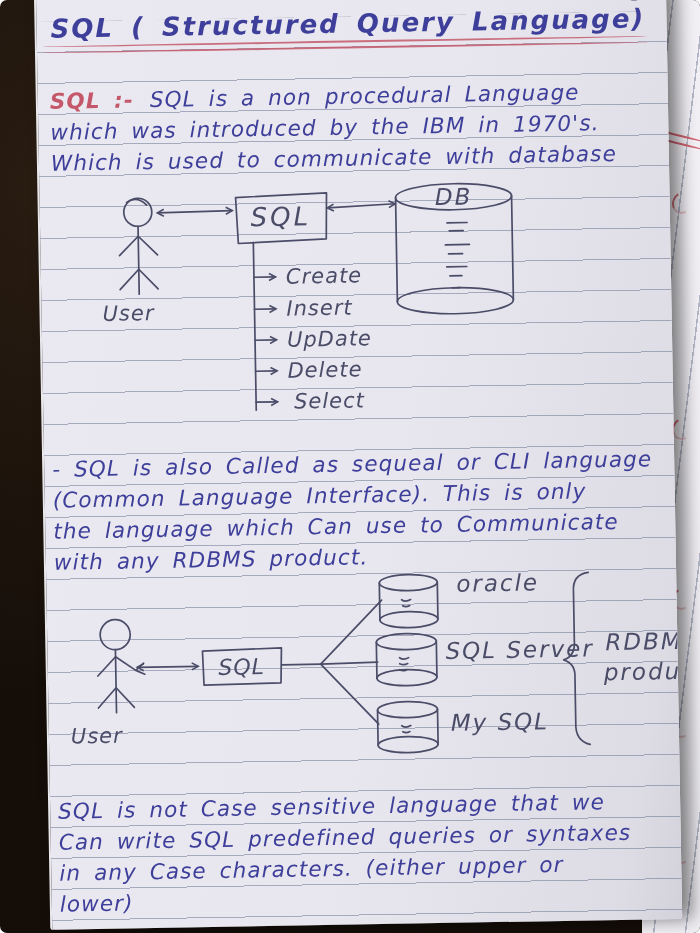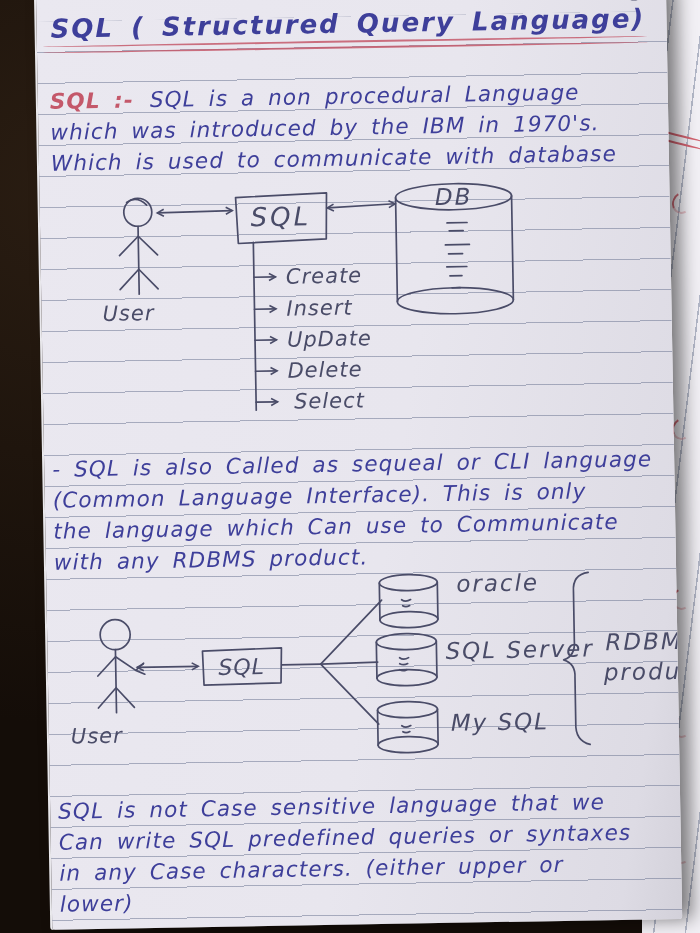--- a/index.html
+++ b/index.html
@@ -1,18 +1,18 @@
 <!DOCTYPE html>
 <html><head>
 <meta charset="utf-8">
 <style>
   html,body{margin:0;padding:0;}
   #frame{position:relative;width:700px;height:933px;overflow:hidden;
     background:radial-gradient(circle at 10% 20%, #2a1d12 0%, #140d08 55%);
-    font-family:"DejaVu Sans","Liberation Sans",sans-serif;}
+    font-family:"DejaVu Sans","Liberation Sans",sans-serif;border-radius:7px;}
   
   .next-page{position:absolute;right:0;top:0;bottom:0;width:58px;
     background:#f2f0f5;
     background-image:repeating-linear-gradient(97deg, rgba(125,135,160,0) 0 30px, rgba(125,135,160,.55) 30px 31.5px);}
   .red-mark{position:absolute;left:30px;width:16px;height:18px;border:2px solid transparent;
     border-left-color:#cf6b76;border-bottom-color:rgba(207,107,118,.35);border-radius:50%;transform:rotate(18deg);}
   .red-diag{position:absolute;left:-8px;width:70px;height:2px;background:#d2626f;transform:rotate(14deg);border-radius:50%;}
   
   .page{position:absolute;left:36px;top:-4px;width:630px;height:934px;
     transform:rotate(-1deg);transform-origin:0 0;overflow:hidden;

